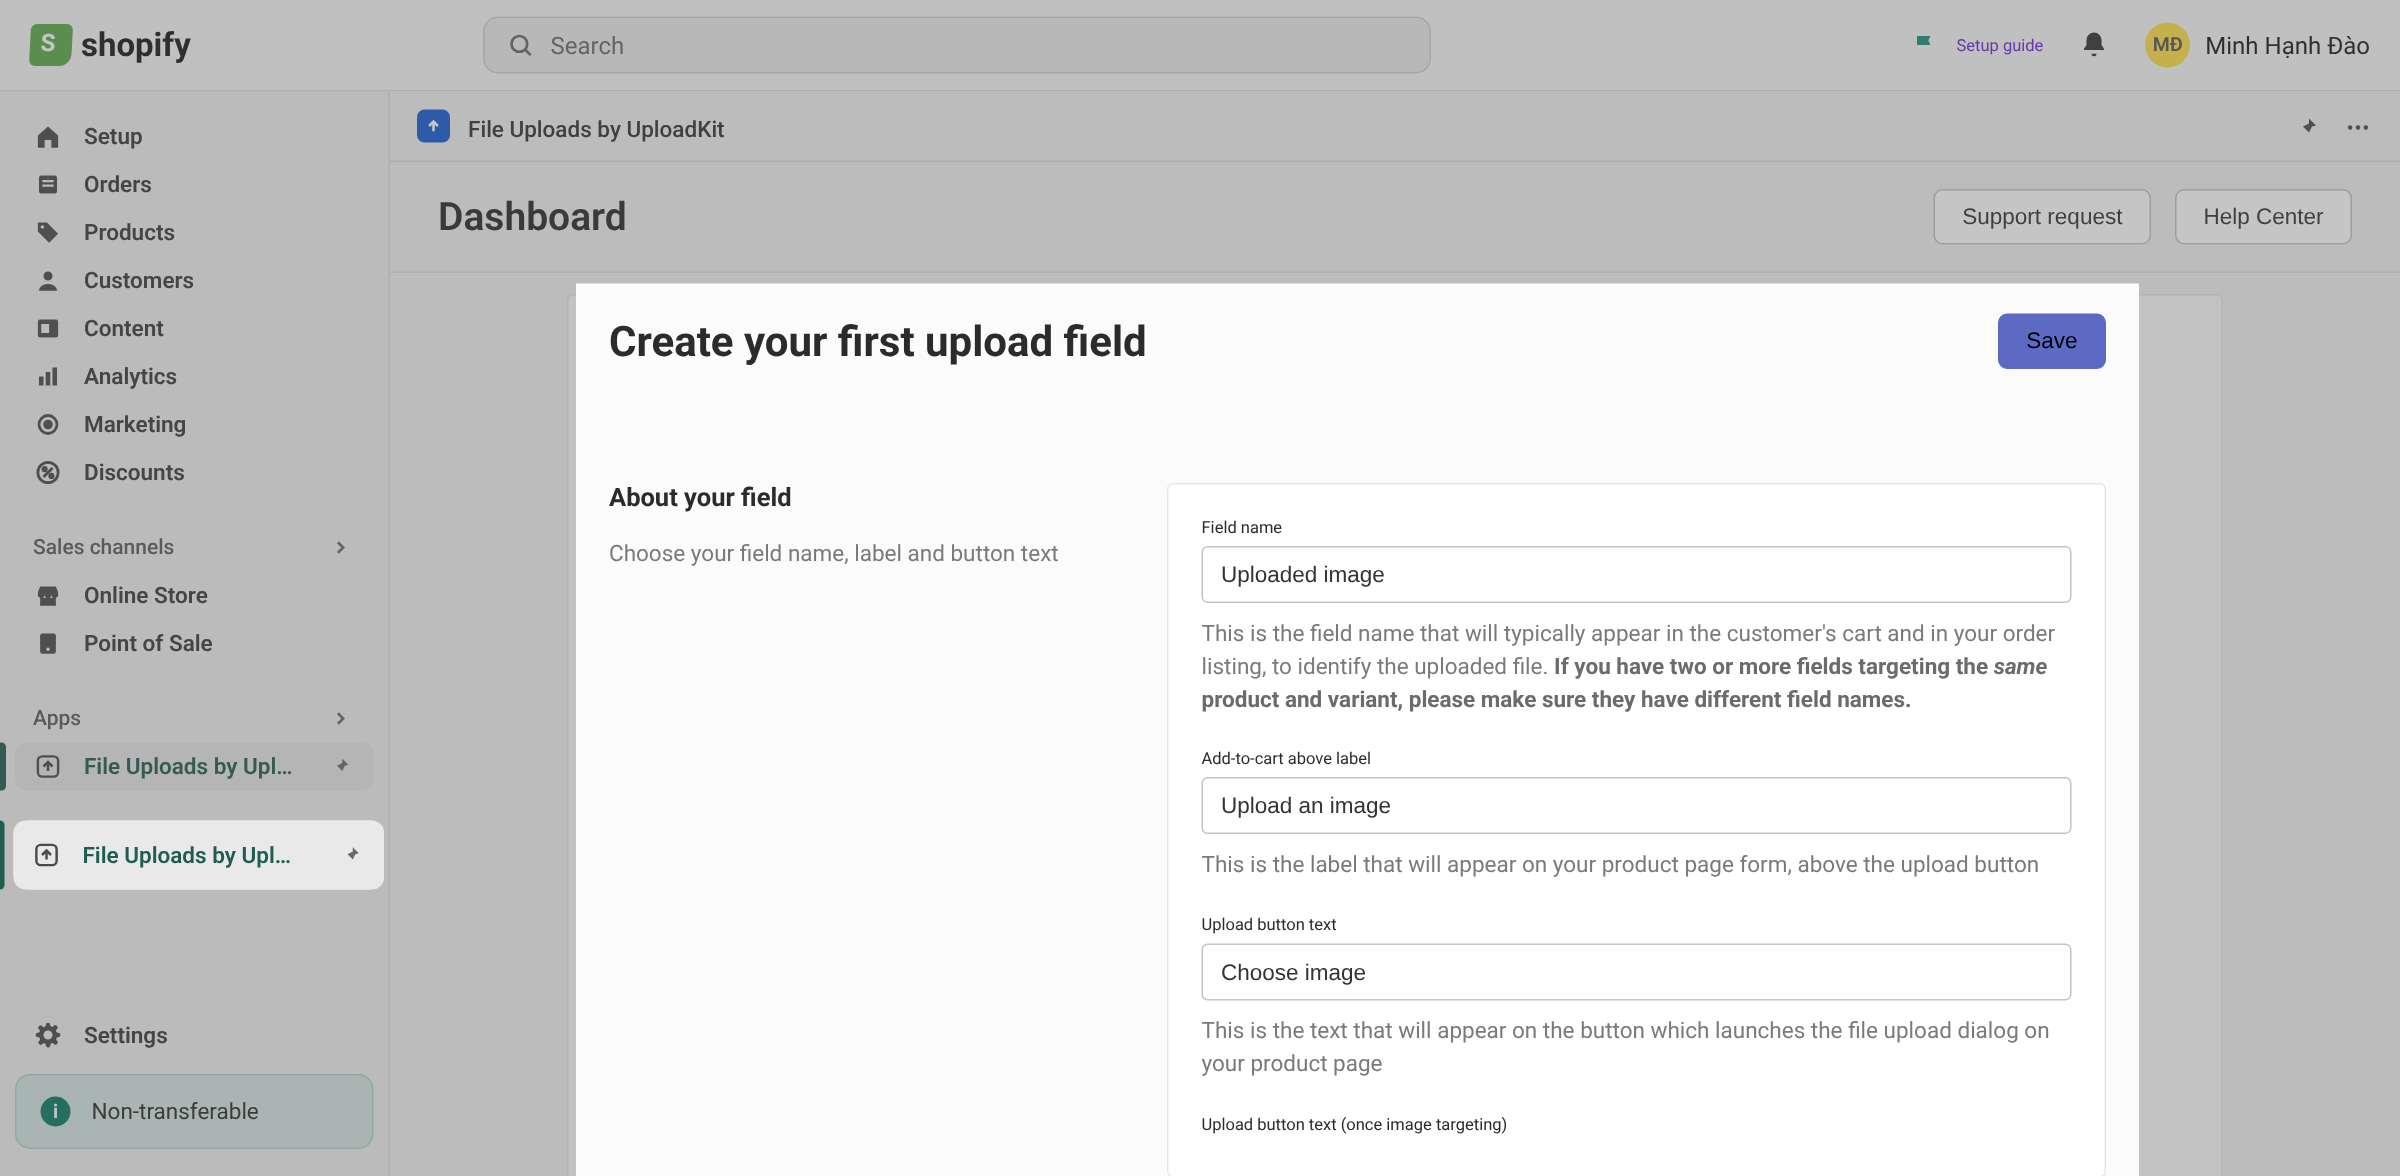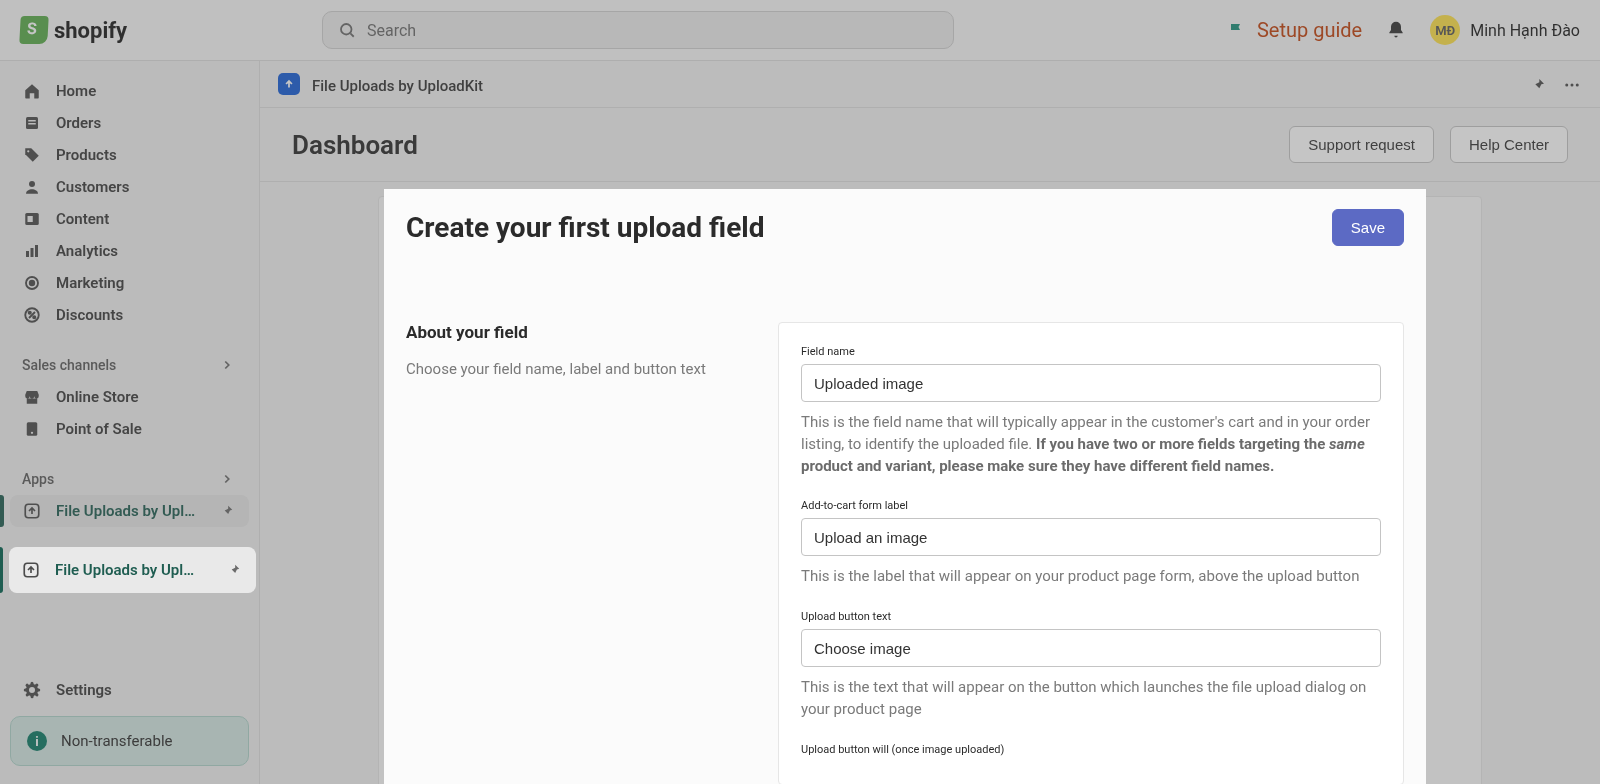--- a/index.html
+++ b/index.html
@@ -64,22 +64,22 @@
     .top-right {
       margin-left: auto;
       display: flex;
       align-items: center;
       gap: 24px;
     }
     .setup-guide {
       display: flex;
       align-items: center;
       gap: 10px;
-      color: #c2410c;
-      font-size: 20px;
+      color: #6d28d9;
+      font-size: 11px;
       justify-content: center;
     }
     .avatar {
       width: 30px;
       height: 30px;
       border-radius: 50%;
       background: #fde047;
       display: flex;
       align-items: center;
       justify-content: center;
@@ -221,21 +221,21 @@
       background: #fff;
       border-radius: 6px;
       padding: 9px 18px;
       font-size: 15px;
       color: #333;
       cursor: pointer;
     }
     .btn-primary {
       background: #5c6ac4;
       border-color: #5c6ac4;
-      color: #ffffff;
+      color: #000000;
     }
     .content-area {
       flex: 1;
       padding: 0;
       overflow: hidden;
     }
     .card {
       background: #fbfbfb;
       margin: 14px 118px 0 118px;
       border: 1px solid #e5e5e5;
@@ -367,21 +367,21 @@
 
 <div class="layout">
 
   <div class="sidebar">
     <div class="nav-item">
         <span class="ico">
           <svg width="18" height="18" viewBox="0 0 24 24" fill="#4b4b4b">
             <path d="M3 11l9-8 9 8v10a1 1 0 01-1 1h-5v-7h-6v7H4a1 1 0 01-1-1z"></path>
           </svg>
         </span>
-        <span>Home</span>
+        <span>Setup</span>
       </div>
     <div class="nav-item">
         <span class="ico">
           <svg width="18" height="18" viewBox="0 0 24 24" fill="#4b4b4b">
             <rect x="4" y="4" width="16" height="16" rx="2"></rect>
             <rect x="7" y="8" width="10" height="2" fill="#f0f0f0"></rect>
             <rect x="7" y="12" width="10" height="2" fill="#f0f0f0"></rect>
           </svg>
         </span>
         <span>Orders</span>
@@ -583,27 +583,27 @@
     </div>
     <div class="right-col">
       <div class="form-row">
         <label class="form-label">Field name</label>
         <input class="form-input" value="Uploaded image" style="">
         <div class="form-help">
           <span>This is the field name that will typically appear in the customer's cart and in your order listing, to identify the uploaded file. </span><strong>If you have two or more fields targeting the </strong><strong><em>same</em></strong><strong> product and variant, please make sure they have different field names.</strong>
         </div>
       </div>
       <div class="form-row">
-        <label class="form-label">Add-to-cart form label</label>
+        <label class="form-label">Add-to-cart above label</label>
         <input class="form-input" value="Upload an image" style="">
         <div class="form-help">This is the label that will appear on your product page form, above the upload button</div>
       </div>
       <div class="form-row">
         <label class="form-label">Upload button text</label>
         <input class="form-input" value="Choose image" style="">
         <div class="form-help">This is the text that will appear on the button which launches the file upload dialog on your product page</div>
       </div>
       <div class="form-row" style="margin-bottom:0">
-        <label class="form-label">Upload button will (once image uploaded)</label>
+        <label class="form-label">Upload button text (once image targeting)</label>
       </div>
     </div>
   </div>
 </div>
 
 </body></html>

